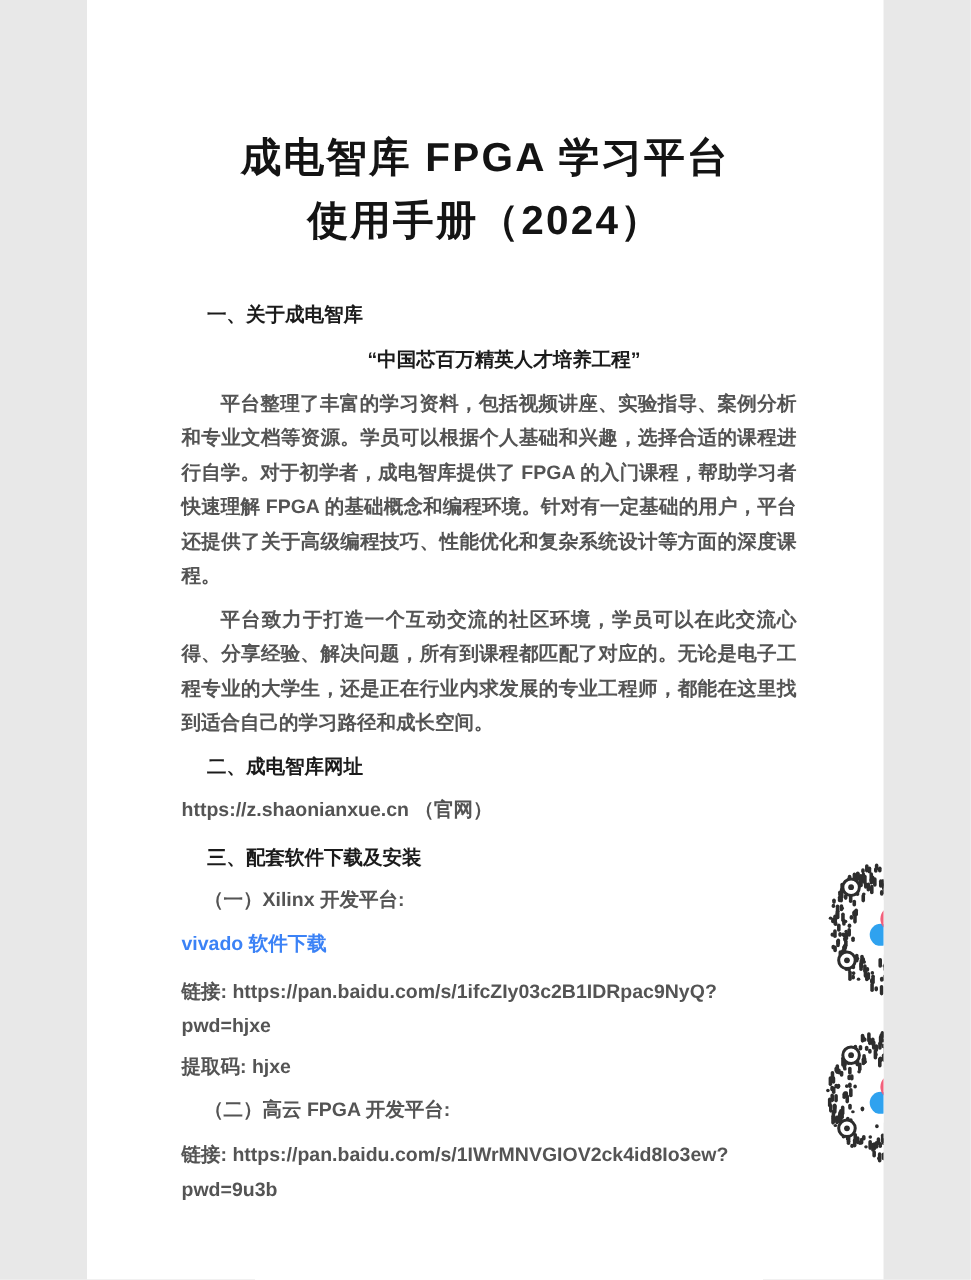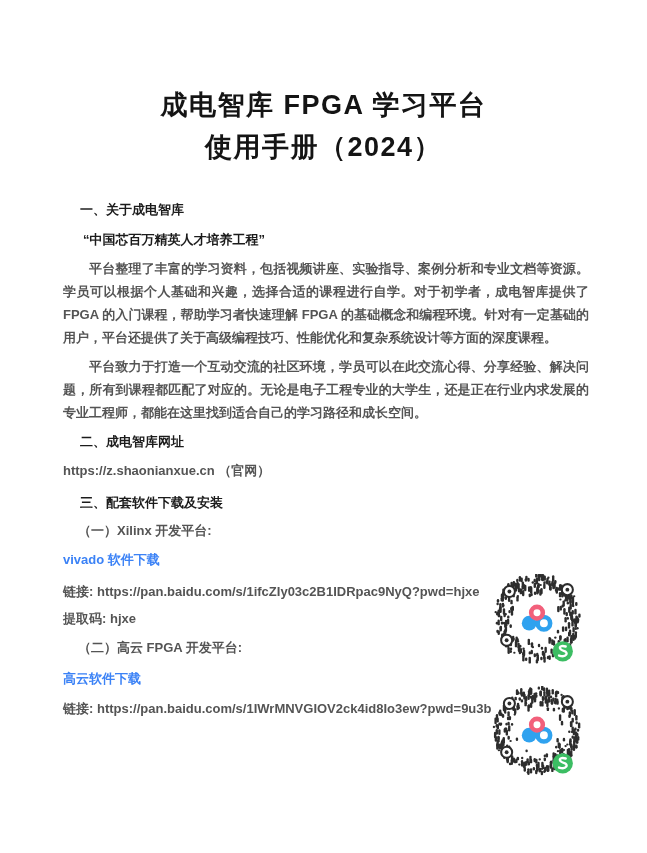--- a/index.html
+++ b/index.html
@@ -1,28 +1,28 @@
 <!DOCTYPE html>
 <html lang="zh"><head>
 <meta charset="utf-8">
 <style>
   html,body{margin:0;padding:0;background:#e8e8e8;}
   .page{
-    position:relative;width:647px;height:853px;background:#ffffff;
+    position:relative;width:531px;height:853px;background:#ffffff;
     font-family:"Liberation Sans",sans-serif;color:#545454;
     overflow:hidden;margin:0 auto;
   }
   .title{
     margin:84px 0 0;text-align:center;font-weight:700;color:#141414;
     font-size:27px;line-height:42px;letter-spacing:1.5px;
   }
   .content{margin:0 58px 0 63px;}
   .content p,.content h2{margin:0;font-size:13px;line-height:23px;font-weight:700;}
   .h2{font-weight:700;color:#1b1b1b;font-size:13.5px;padding-left:17px;}
-  .slogan{font-weight:700;color:#1b1b1b;padding-left:20px;}
+  .slogan{font-weight:700;color:#1b1b1b;padding-left:20px;text-align:center;}
   .btitle{font-weight:700;color:#3b82f6;}
   .sub{padding-left:15px;}
   .para{text-indent:2em;text-align:justify;}
   .mt-title{margin-top:30px !important;}
   .mt-7{margin-top:7px !important;}
   .mt-6{margin-top:6px !important;}
   .mt-9{margin-top:9px !important;}
   .mt-5{margin-top:5px !important;}
   .mt-4{margin-top:4px !important;}
   .mt-8{margin-top:8px !important;}
@@ -48,21 +48,20 @@
 
     <h2 class="h2 mt-6">二、成电智库网址</h2>
     <p class="mt-6">https://z.shaonianxue.cn （官网）</p>
 
     <h2 class="h2 mt-9">三、配套软件下载及安装</h2>
     <p class="sub mt-5">（一）Xilinx 开发平台:</p>
     <p class="btitle mt-6">vivado 软件下载</p>
     <p class="mt-9">链接: https://pan.baidu.com/s/1ifcZIy03c2B1IDRpac9NyQ?pwd=hjxe</p>
     <p class="mt-4">提取码: hjxe</p>
     <p class="sub mt-6">（二）高云 FPGA 开发平台:</p>
-    <p class="btitle mt-8">高云软件下载</p>
     <p class="mt-7">链接: https://pan.baidu.com/s/1IWrMNVGIOV2ck4id8Io3ew?pwd=9u3b</p>
 
   </div>
 
   <svg class="qr qr-1" viewBox="0 0 100 100">
       <g>
         <rect x="84.9" y="41.0" width="2.6" height="4.8" rx="1.3" fill="#2d2d2d"></rect>
         <rect x="65.4" y="9.3" width="2.6" height="4.1" rx="1.3" fill="#2d2d2d"></rect>
         <rect x="88.1" y="63.9" width="2.6" height="7.6" rx="1.3" fill="#2d2d2d"></rect>
         <rect x="66.6" y="9.2" width="2.6" height="7.3" rx="1.3" fill="#2d2d2d"></rect>

